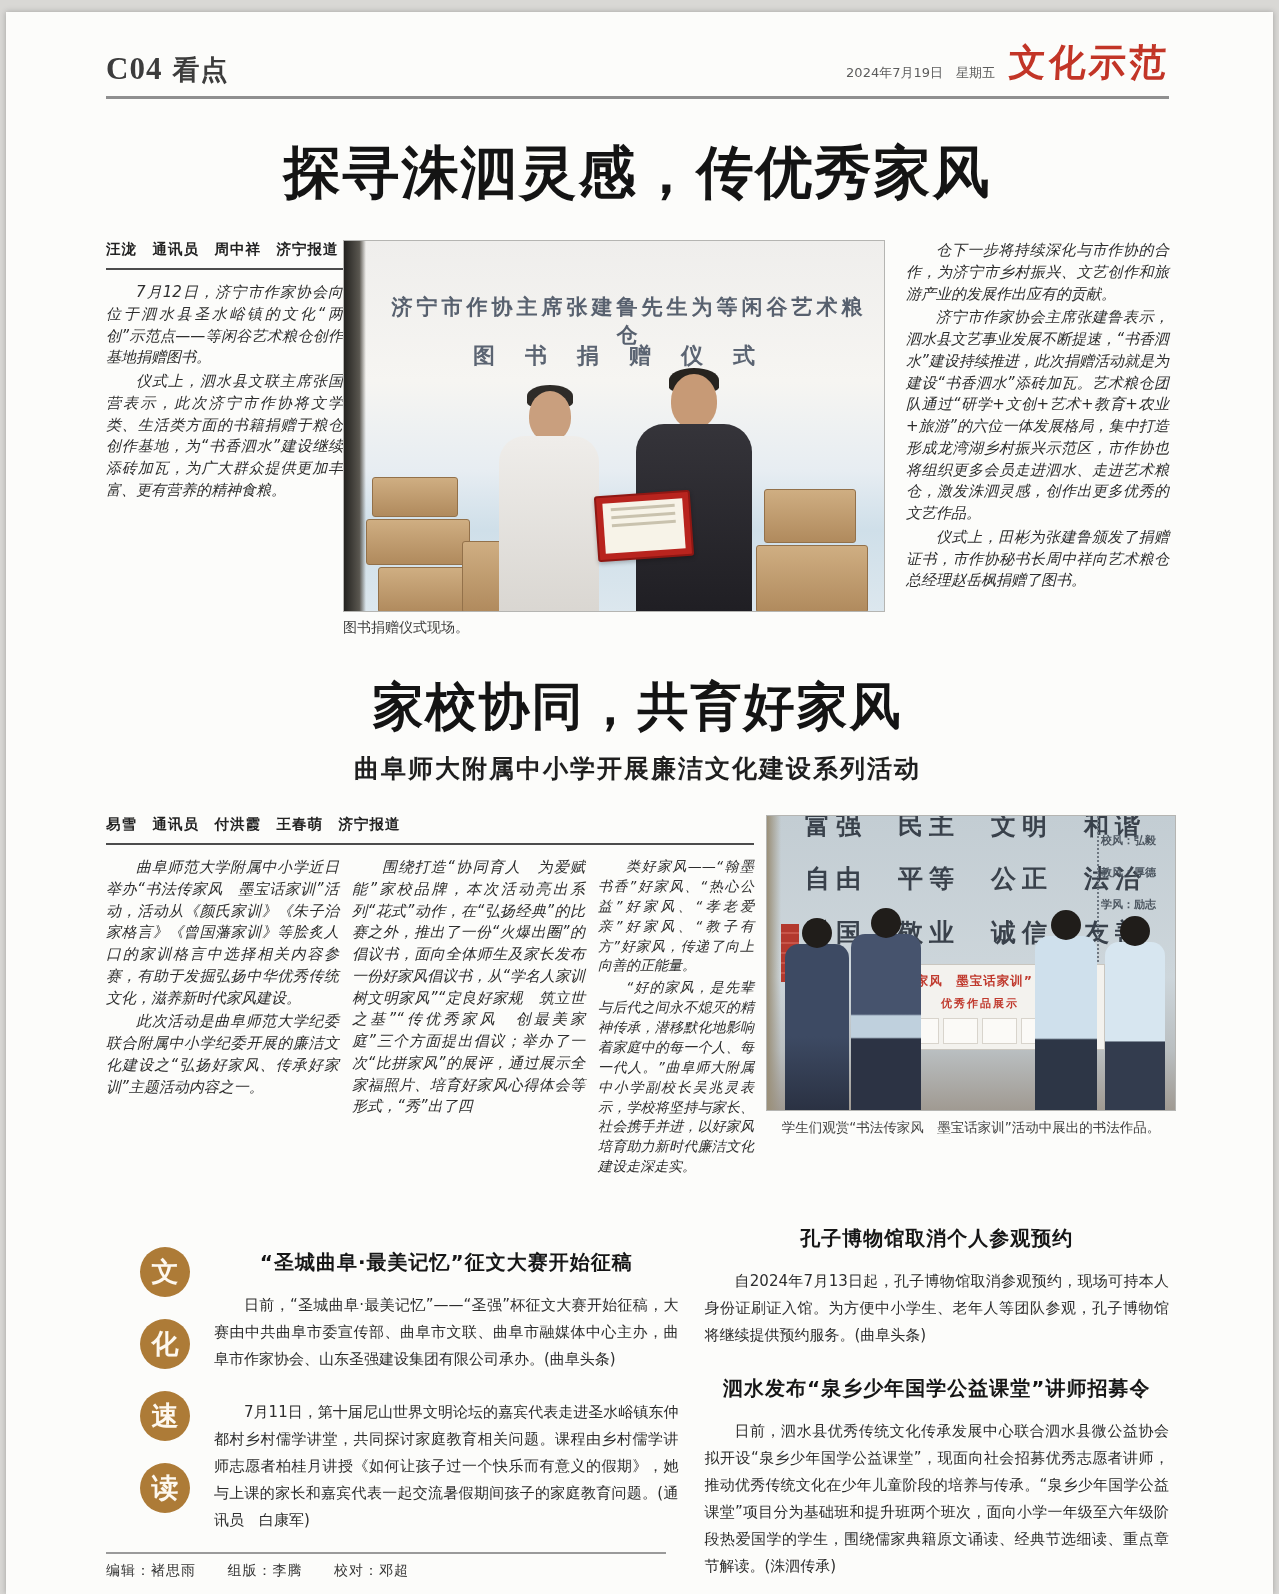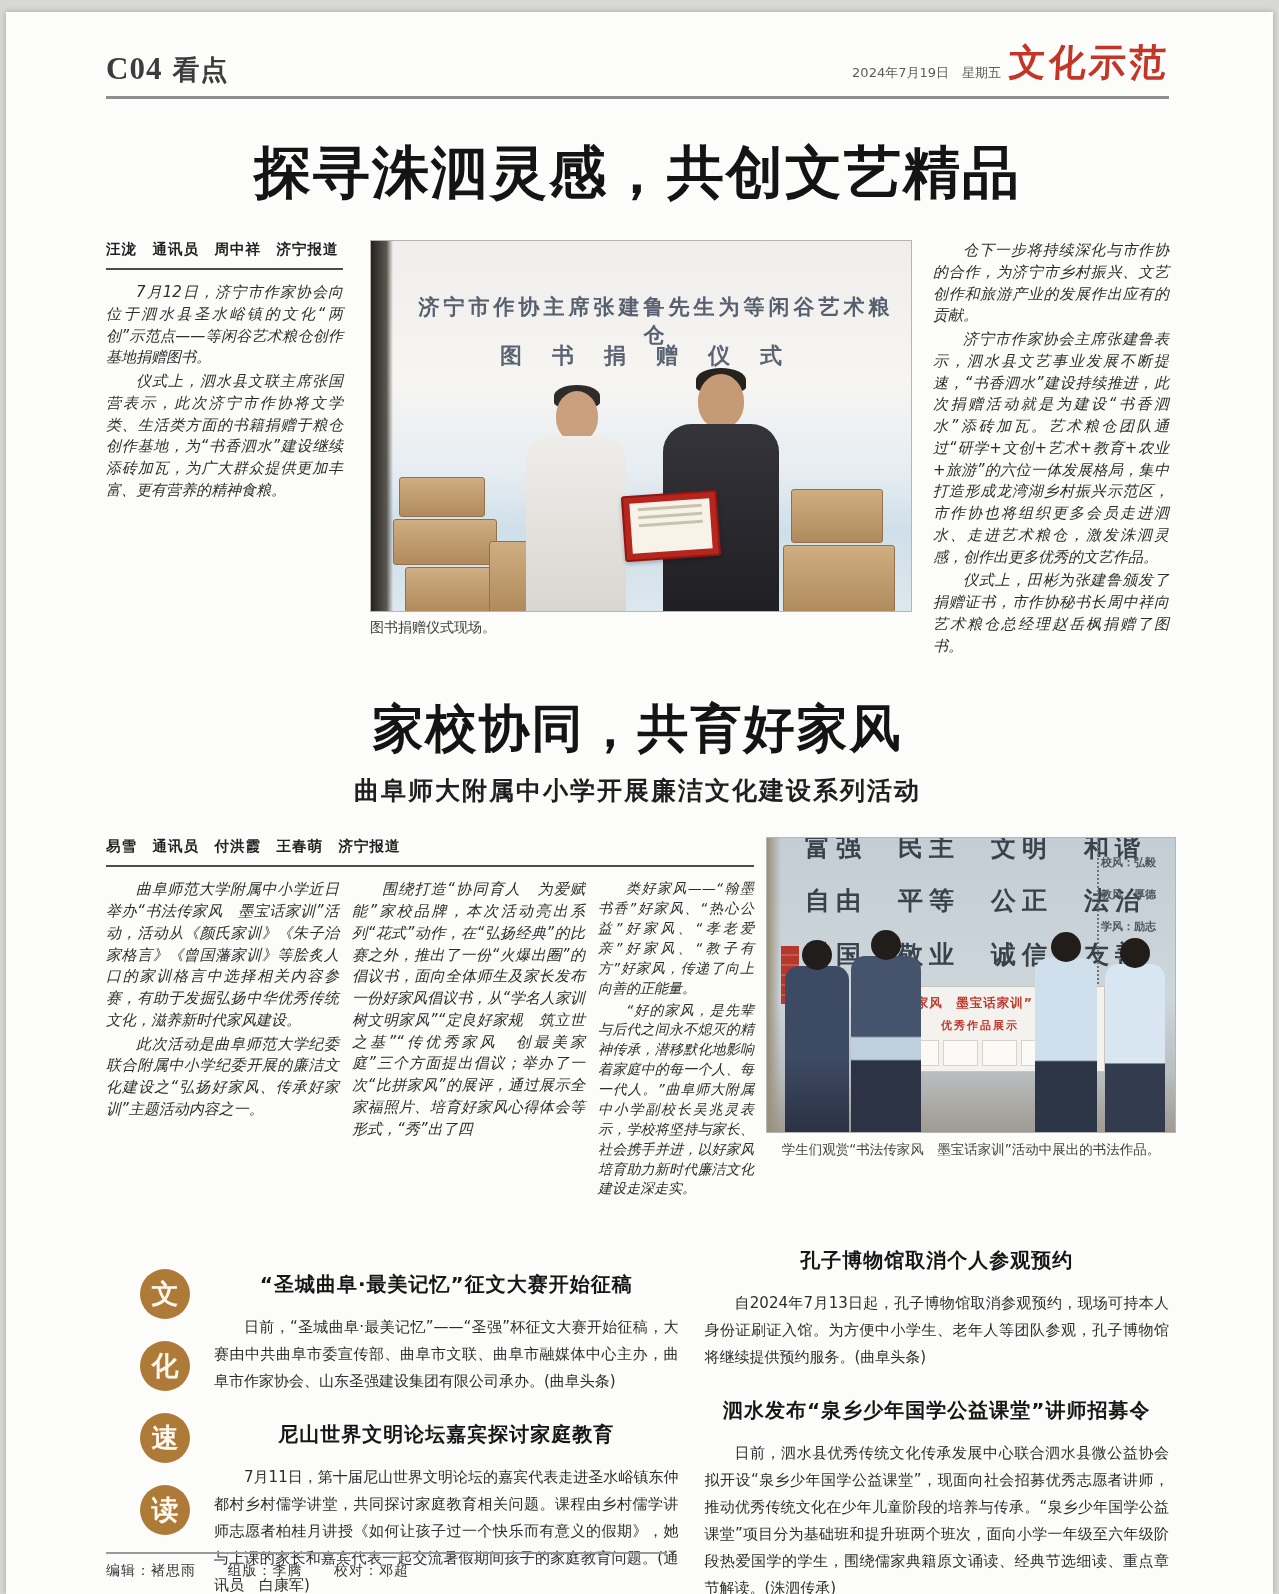--- a/index.html
+++ b/index.html
@@ -5,36 +5,36 @@
   * { margin:0; padding:0; box-sizing:border-box; }
   html,body { width:1279px; height:1594px; }
   body { background:#d9d8d5; font-family:"DejaVu Sans","Liberation Sans",sans-serif; color:#2b2b2b; }
   .paper { position:absolute; top:12px; left:6px; right:6px; bottom:0; background:#fcfcfa; box-shadow:0 0 6px rgba(0,0,0,.25); overflow:hidden; }
   .content { position:relative; padding:26px 104px 0 100px; }
 
   
   .masthead-row { display:flex; justify-content:space-between; align-items:flex-end; }
   .page-id { font-family:"Liberation Serif","DejaVu Serif",serif; font-weight:700; font-size:31px; color:#3c3c3c; letter-spacing:1px; }
   .page-id .section { font-size:27px; margin-left:10px; }
-  .masthead-right { display:flex; align-items:flex-end; gap:8px; }
+  .masthead-right { display:flex; align-items:flex-end; gap:14px; }
   .dateline { font-size:13px; color:#5c5c5c; padding-bottom:6px; }
   .brand { font-family:"Liberation Serif","DejaVu Serif",serif; font-weight:900; font-size:37px; color:#c23527; letter-spacing:3px; transform:skewX(-3deg); }
   .header-rule { border-top:3px solid #8f8f8f; margin-top:8px; }
 
   
   .headline { font-family:"Liberation Serif","DejaVu Serif",serif; font-weight:900; text-align:center; color:#141414; }
   .subhead  { text-align:center; color:#1f1f1f; font-weight:600; }
   .byline { font-size:14.5px; font-weight:700; color:#222; letter-spacing:1px; padding-bottom:9px; border-bottom:2px solid #4c4c4c; margin-bottom:12px; }
   .bodycol p { font-size:15px; line-height:1.45; text-align:justify; text-indent:2em; color:#2d2d2d; margin-bottom:2px;font-style:italic; }
 
   
   .a1-headline { font-size:57px; letter-spacing:2px; margin-top:36px; }
   .a1-subhead  { font-size:26px; margin-top:12px; letter-spacing:2px; }
   .a1-body { display:flex; margin-top:28px; gap:0; }
-  .a1-left  { width:237px; margin-right:27px; flex:none; }
+  .a1-left  { width:237px; margin-right:0; flex:none; }
   .a1-mid   { width:542px; flex:none; }
   .a1-right { flex:1; margin-left:21px; }
   .photo1 { position:relative; width:542px; height:372px; border:1px solid #b5b5b2; overflow:hidden;
             background:linear-gradient(180deg,#efeeec 0%,#f6f5f2 38%,#e7edf2 62%,#cfdfe9 78%,#dce7ee 100%); }
   .photo1 .edge { position:absolute; left:0; top:0; bottom:0; width:22px; background:linear-gradient(90deg,#23221f,#5a5750 70%,rgba(90,87,80,0)); }
   .photo1 .banner1 { position:absolute; top:52px; left:40px; right:10px; text-align:center; font-family:"Liberation Serif",serif;
                      font-size:21px; font-weight:700; color:#57606e; letter-spacing:4px; }
   .photo1 .banner2 { position:absolute; top:100px; left:40px; right:10px; text-align:center; font-family:"Liberation Serif",serif;
                      font-size:22px; font-weight:700; color:#5b6472; letter-spacing:30px; }
   .pkg { position:absolute; background:linear-gradient(180deg,#cfae82,#b08a5d); border:1px solid #93714a; border-radius:3px; }
@@ -109,21 +109,21 @@
         <span>C04</span><span class="section">看点</span>
       </div>
       <div class="masthead-right">
         <span class="dateline">2024年7月19日　星期五</span>
         <span class="brand">文化示范</span>
       </div>
     </div>
     <div class="header-rule"></div>
 
     <div>
-      <h1 class="headline a1-headline">探寻洙泗灵感，共创文艺精品</h1>
+      <h1 class="headline a1-headline">探寻洙泗灵感，传优秀家风</h1>
 
       <div class="a1-body">
         <div class="a1-left bodycol">
           <div class="byline">汪泷　通讯员　周中祥　济宁报道</div>
           <p>7月12日，济宁市作家协会向位于泗水县圣水峪镇的文化“两创”示范点——等闲谷艺术粮仓创作基地捐赠图书。</p>
           <p>仪式上，泗水县文联主席张国营表示，此次济宁市作协将文学类、生活类方面的书籍捐赠于粮仓创作基地，为“书香泗水”建设继续添砖加瓦，为广大群众提供更加丰富、更有营养的精神食粮。</p>
         </div>
 
         <div class="a1-mid">
           <div class="photo1">
@@ -230,21 +230,20 @@
       <div class="badges">
         <div class="badge">文</div>
         <div class="badge">化</div>
         <div class="badge">速</div>
         <div class="badge">读</div>
       </div>
 
       <div class="brief-col left">
         <div class="brief-title">“圣城曲阜·最美记忆”征文大赛开始征稿</div>
         <div class="brief-body">日前，“圣城曲阜·最美记忆”——“圣强”杯征文大赛开始征稿，大赛由中共曲阜市委宣传部、曲阜市文联、曲阜市融媒体中心主办，曲阜市作家协会、山东圣强建设集团有限公司承办。(曲阜头条)</div>
-        <div class="brief-title">尼山世界文明论坛嘉宾探讨家庭教育</div>
         <div class="brief-body">7月11日，第十届尼山世界文明论坛的嘉宾代表走进圣水峪镇东仲都村乡村儒学讲堂，共同探讨家庭教育相关问题。课程由乡村儒学讲师志愿者柏桂月讲授《如何让孩子过一个快乐而有意义的假期》，她与上课的家长和嘉宾代表一起交流暑假期间孩子的家庭教育问题。(通讯员　白康军)</div>
       </div>
 
       <div class="brief-col right">
         <div class="brief-title">孔子博物馆取消个人参观预约</div>
         <div class="brief-body">自2024年7月13日起，孔子博物馆取消参观预约，现场可持本人身份证刷证入馆。为方便中小学生、老年人等团队参观，孔子博物馆将继续提供预约服务。(曲阜头条)</div>
         <div class="brief-title">泗水发布“泉乡少年国学公益课堂”讲师招募令</div>
         <div class="brief-body">日前，泗水县优秀传统文化传承发展中心联合泗水县微公益协会拟开设“泉乡少年国学公益课堂”，现面向社会招募优秀志愿者讲师，推动优秀传统文化在少年儿童阶段的培养与传承。“泉乡少年国学公益课堂”项目分为基础班和提升班两个班次，面向小学一年级至六年级阶段热爱国学的学生，围绕儒家典籍原文诵读、经典节选细读、重点章节解读。(洙泗传承)</div>
       </div>
     </div>

